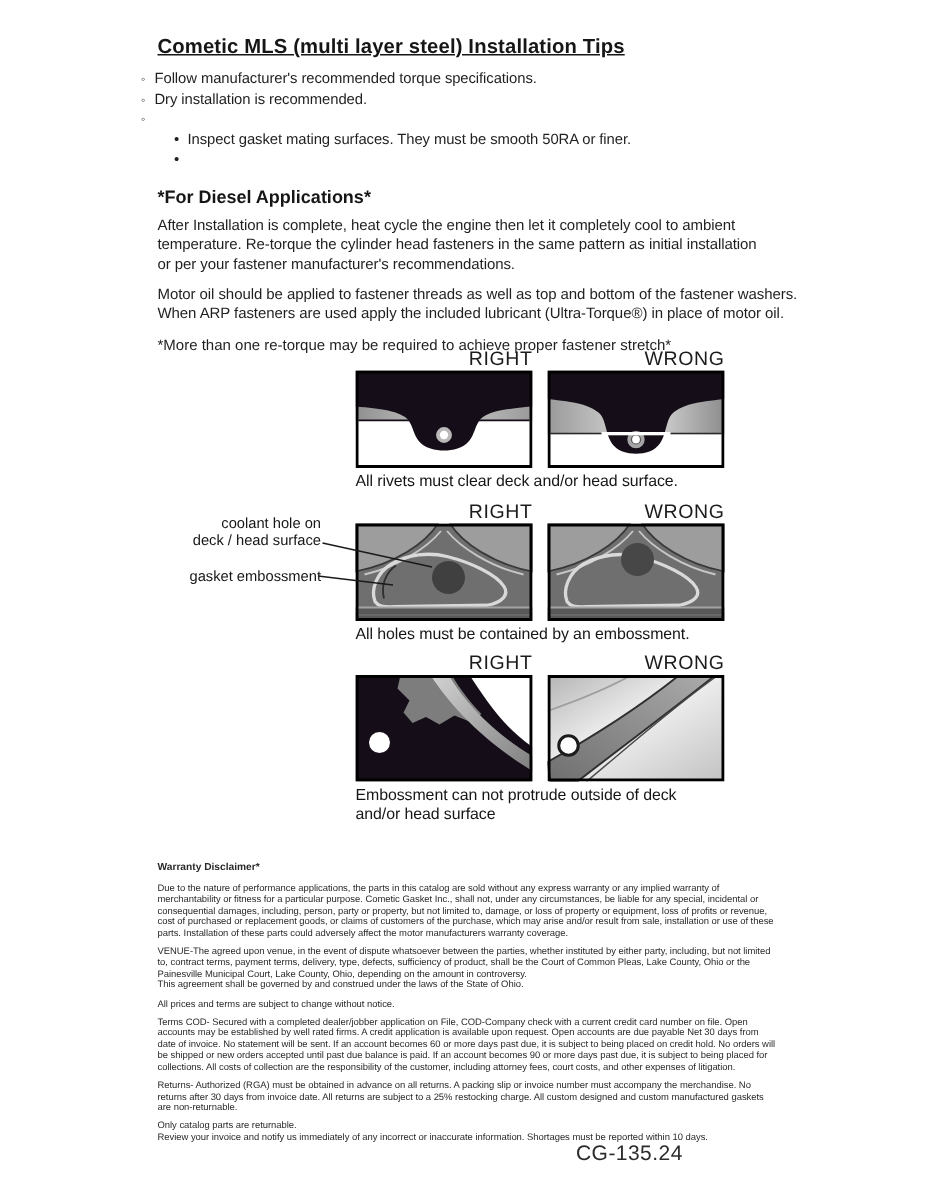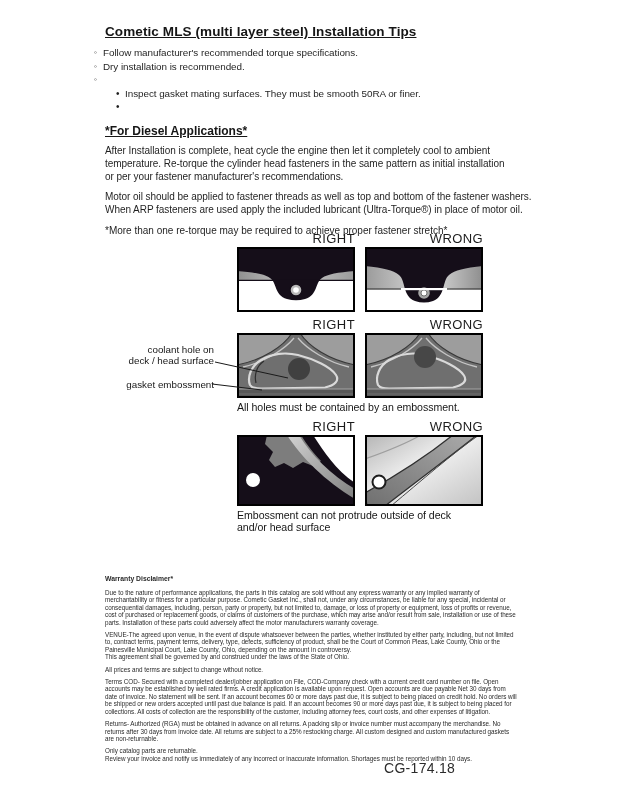--- a/index.html
+++ b/index.html
@@ -16,21 +16,21 @@
     text-decoration:underline;letter-spacing:.1px;white-space:nowrap;color:#161616;
   }
   .bullets{margin-top:6px;}
   .bullet-row{display:flex;align-items:flex-start;line-height:13px;margin-bottom:.5px;}
   .bullet-row .marker{width:9px;flex:0 0 9px;font-size:8px;line-height:13px;text-align:left;}
   .bullet-row .marker.dot{font-size:10px;}
   .bullet-row.sub{margin-left:22px;}
   .bullet-text{font-size:9.9px;white-space:nowrap;letter-spacing:-.05px;text-align:center;}
 
   .diesel{margin-left:11px;margin-top:11px;width:440px;}
-  .diesel-heading{font-size:12px;font-weight:bold;color:#161616;margin-bottom:6px;text-decoration:underline;}
+  .diesel-heading{font-size:12px;font-weight:bold;color:#161616;margin-bottom:6px;}
   .para{font-size:10px;line-height:13.2px;letter-spacing:-.05px;white-space:pre-line;margin-bottom:6px;}
   .note{font-size:10px;line-height:13.2px;margin-top:8px;white-space:nowrap;}
 
   
   .diagrams{position:absolute;left:237px;top:231px;width:246px;}
   .dgr-row{margin-bottom:5px;}
   .dgr-labels{display:flex;gap:10px;margin-bottom:1px;}
   .dgr-labels span{
     flex:0 0 118px;text-align:right;font-size:13px;letter-spacing:.4px;color:#1c1c1c;
   }
@@ -129,20 +129,21 @@
           <rect width="118" height="65" fill="#ffffff"></rect>
           <rect x="0" y="19" width="118" height="23.5" fill="url(#r1w)"></rect>
           <line x1="2" y1="42" x2="116" y2="42" stroke="#2a2a2a" stroke-width="1"></line>
           <path d="M0,0 H118 V19 C99,21 90,23 84,28 C77,33.5 81,49 68,54 C62,56 56,56 50,54 C37,49 41,33.5 34,28 C28,23 19,21 0,19 Z" fill="#150e19"></path>
           <circle cx="59" cy="46" r="6.5" fill="#a5a5a5" stroke="#150e19" stroke-width="1.4"></circle>
           <circle cx="59" cy="46" r="3" fill="#ffffff" stroke="#555555" stroke-width="0.8"></circle>
           <rect x="36" y="41" width="46" height="2.2" fill="#ffffff"></rect>
           <rect x="1" y="1" width="116" height="63" fill="none" stroke="#000000" stroke-width="2"></rect>
         </svg>
       </div>
+      <div class="dgr-caption">All rivets must clear deck and/or head surface.</div>
     </div>
 
     <div class="dgr-row">
       <div class="dgr-labels">
         <span>RIGHT</span>
         <span>WRONG</span>
       </div>
       <div class="dgr-panels">
         <svg viewBox="0 0 118 65" width="118" height="65">
           <rect width="118" height="65" fill="#6f6f6f"></rect>
@@ -235,14 +236,14 @@
     <div class="disc-para">Due to the nature of performance applications, the parts in this catalog are sold without any express warranty or any implied warranty of merchantability or fitness for a particular purpose.  Cometic Gasket Inc., shall not, under any circumstances, be liable for any special, incidental or consequential damages, including, person, party or property, but not limited to, damage, or loss of property or equipment, loss of profits or revenue, cost of purchased or replacement goods, or claims of customers of the purchase, which may arise and/or result from sale, installation or use of these parts.  Installation of these parts could adversely affect the motor manufacturers warranty coverage.</div>
     <div class="disc-para">VENUE-The agreed upon venue, in the event of dispute whatsoever between the parties, whether instituted by either party, including, but not limited to, contract terms, payment terms, delivery, type, defects, sufficiency of product, shall be the Court of Common Pleas, Lake County, Ohio or the Painesville Municipal Court, Lake County, Ohio, depending on the amount in controversy.
 This agreement shall be governed by and construed under the laws of the State of Ohio.</div>
     <div class="disc-para">All prices and terms are subject to change without notice.</div>
     <div class="disc-para">Terms COD- Secured with a completed dealer/jobber application on File, COD-Company check with a current credit card number on file.  Open accounts may be established by well rated firms.  A credit application is available upon request.  Open accounts are due payable Net 30 days from date of invoice.  No statement will be sent.  If an account becomes 60 or more days past due, it is subject to being placed on credit hold.  No orders will be shipped or new orders accepted until past due balance is paid.  If an account becomes 90 or more days past due, it is subject to being placed for collections.  All costs of collection are the responsibility of the customer, including attorney fees, court costs, and other expenses of litigation.</div>
     <div class="disc-para">Returns- Authorized (RGA) must be obtained in advance on all returns.  A packing slip or invoice number must accompany the merchandise.  No returns after 30 days from invoice date.  All returns are subject to a 25% restocking charge.  All custom designed and custom manufactured gaskets are non-returnable.</div>
     <div class="disc-para">Only catalog parts are returnable.
 Review your invoice and notify us immediately of any incorrect or inaccurate information.  Shortages must be reported within 10 days.</div>
   </div>
 
-  <div class="footer-code">CG-174.18</div>
+  <div class="footer-code">CG-135.24</div>
 </div>
 
 </body></html>

